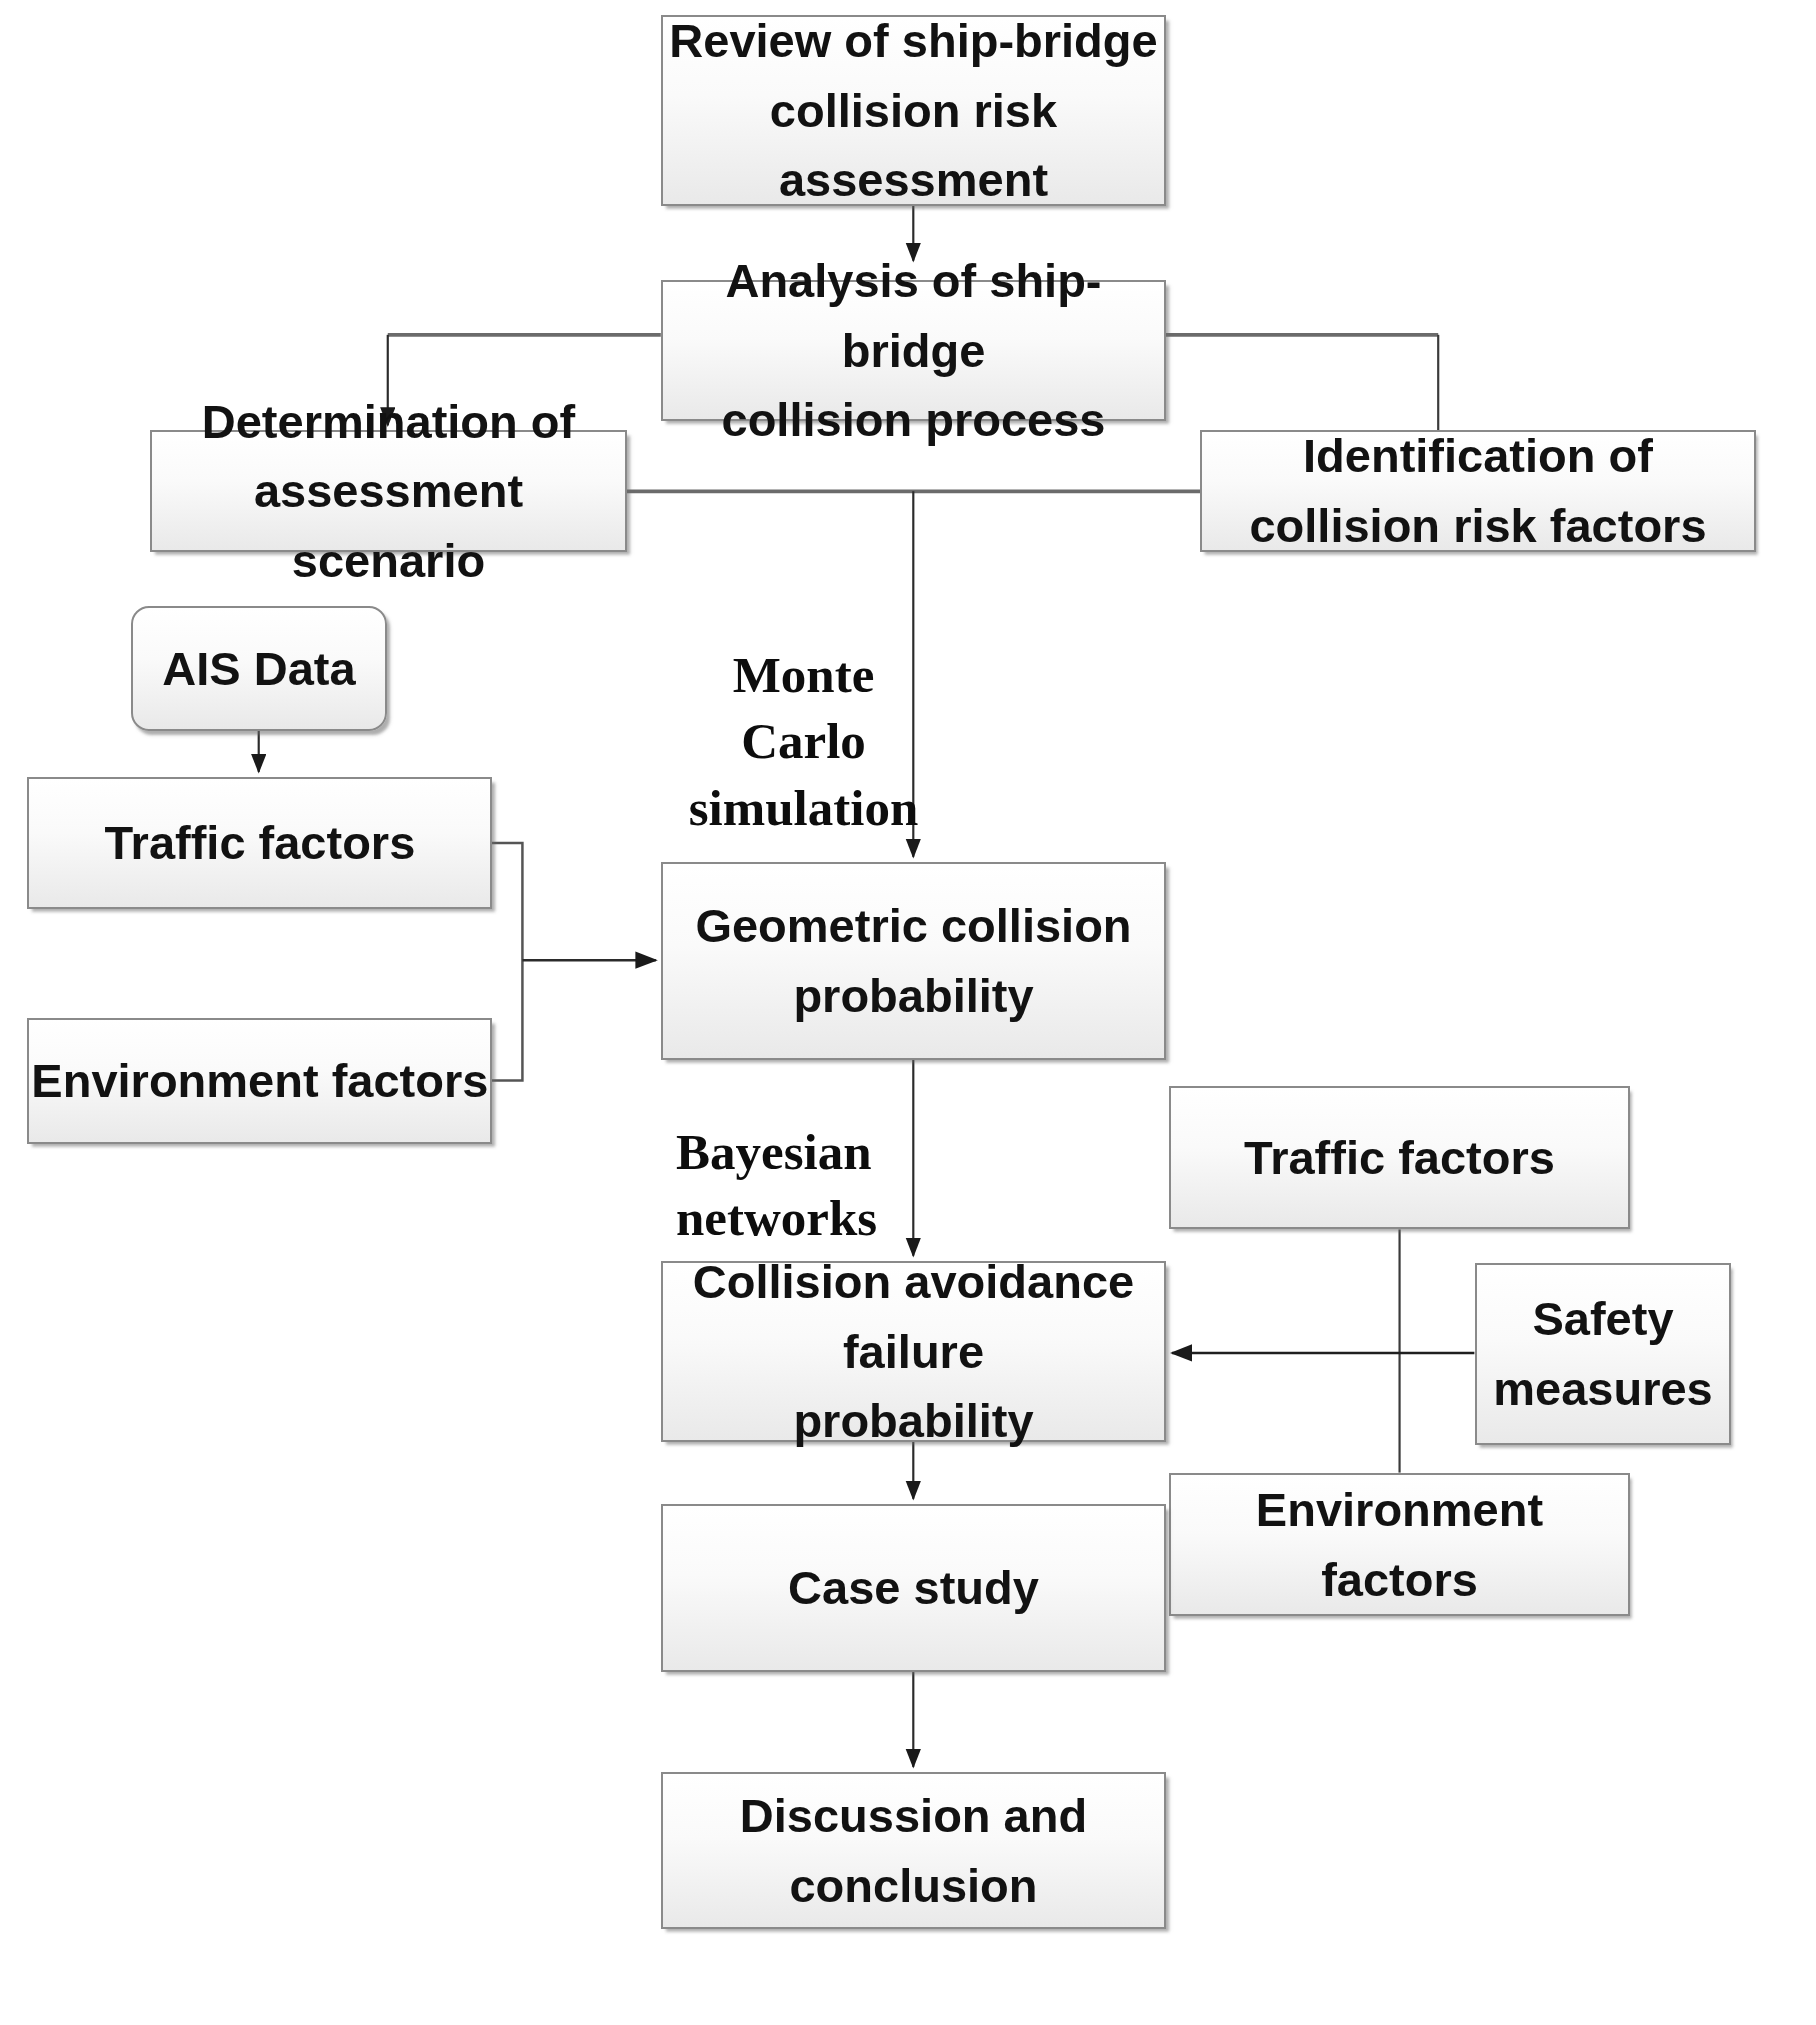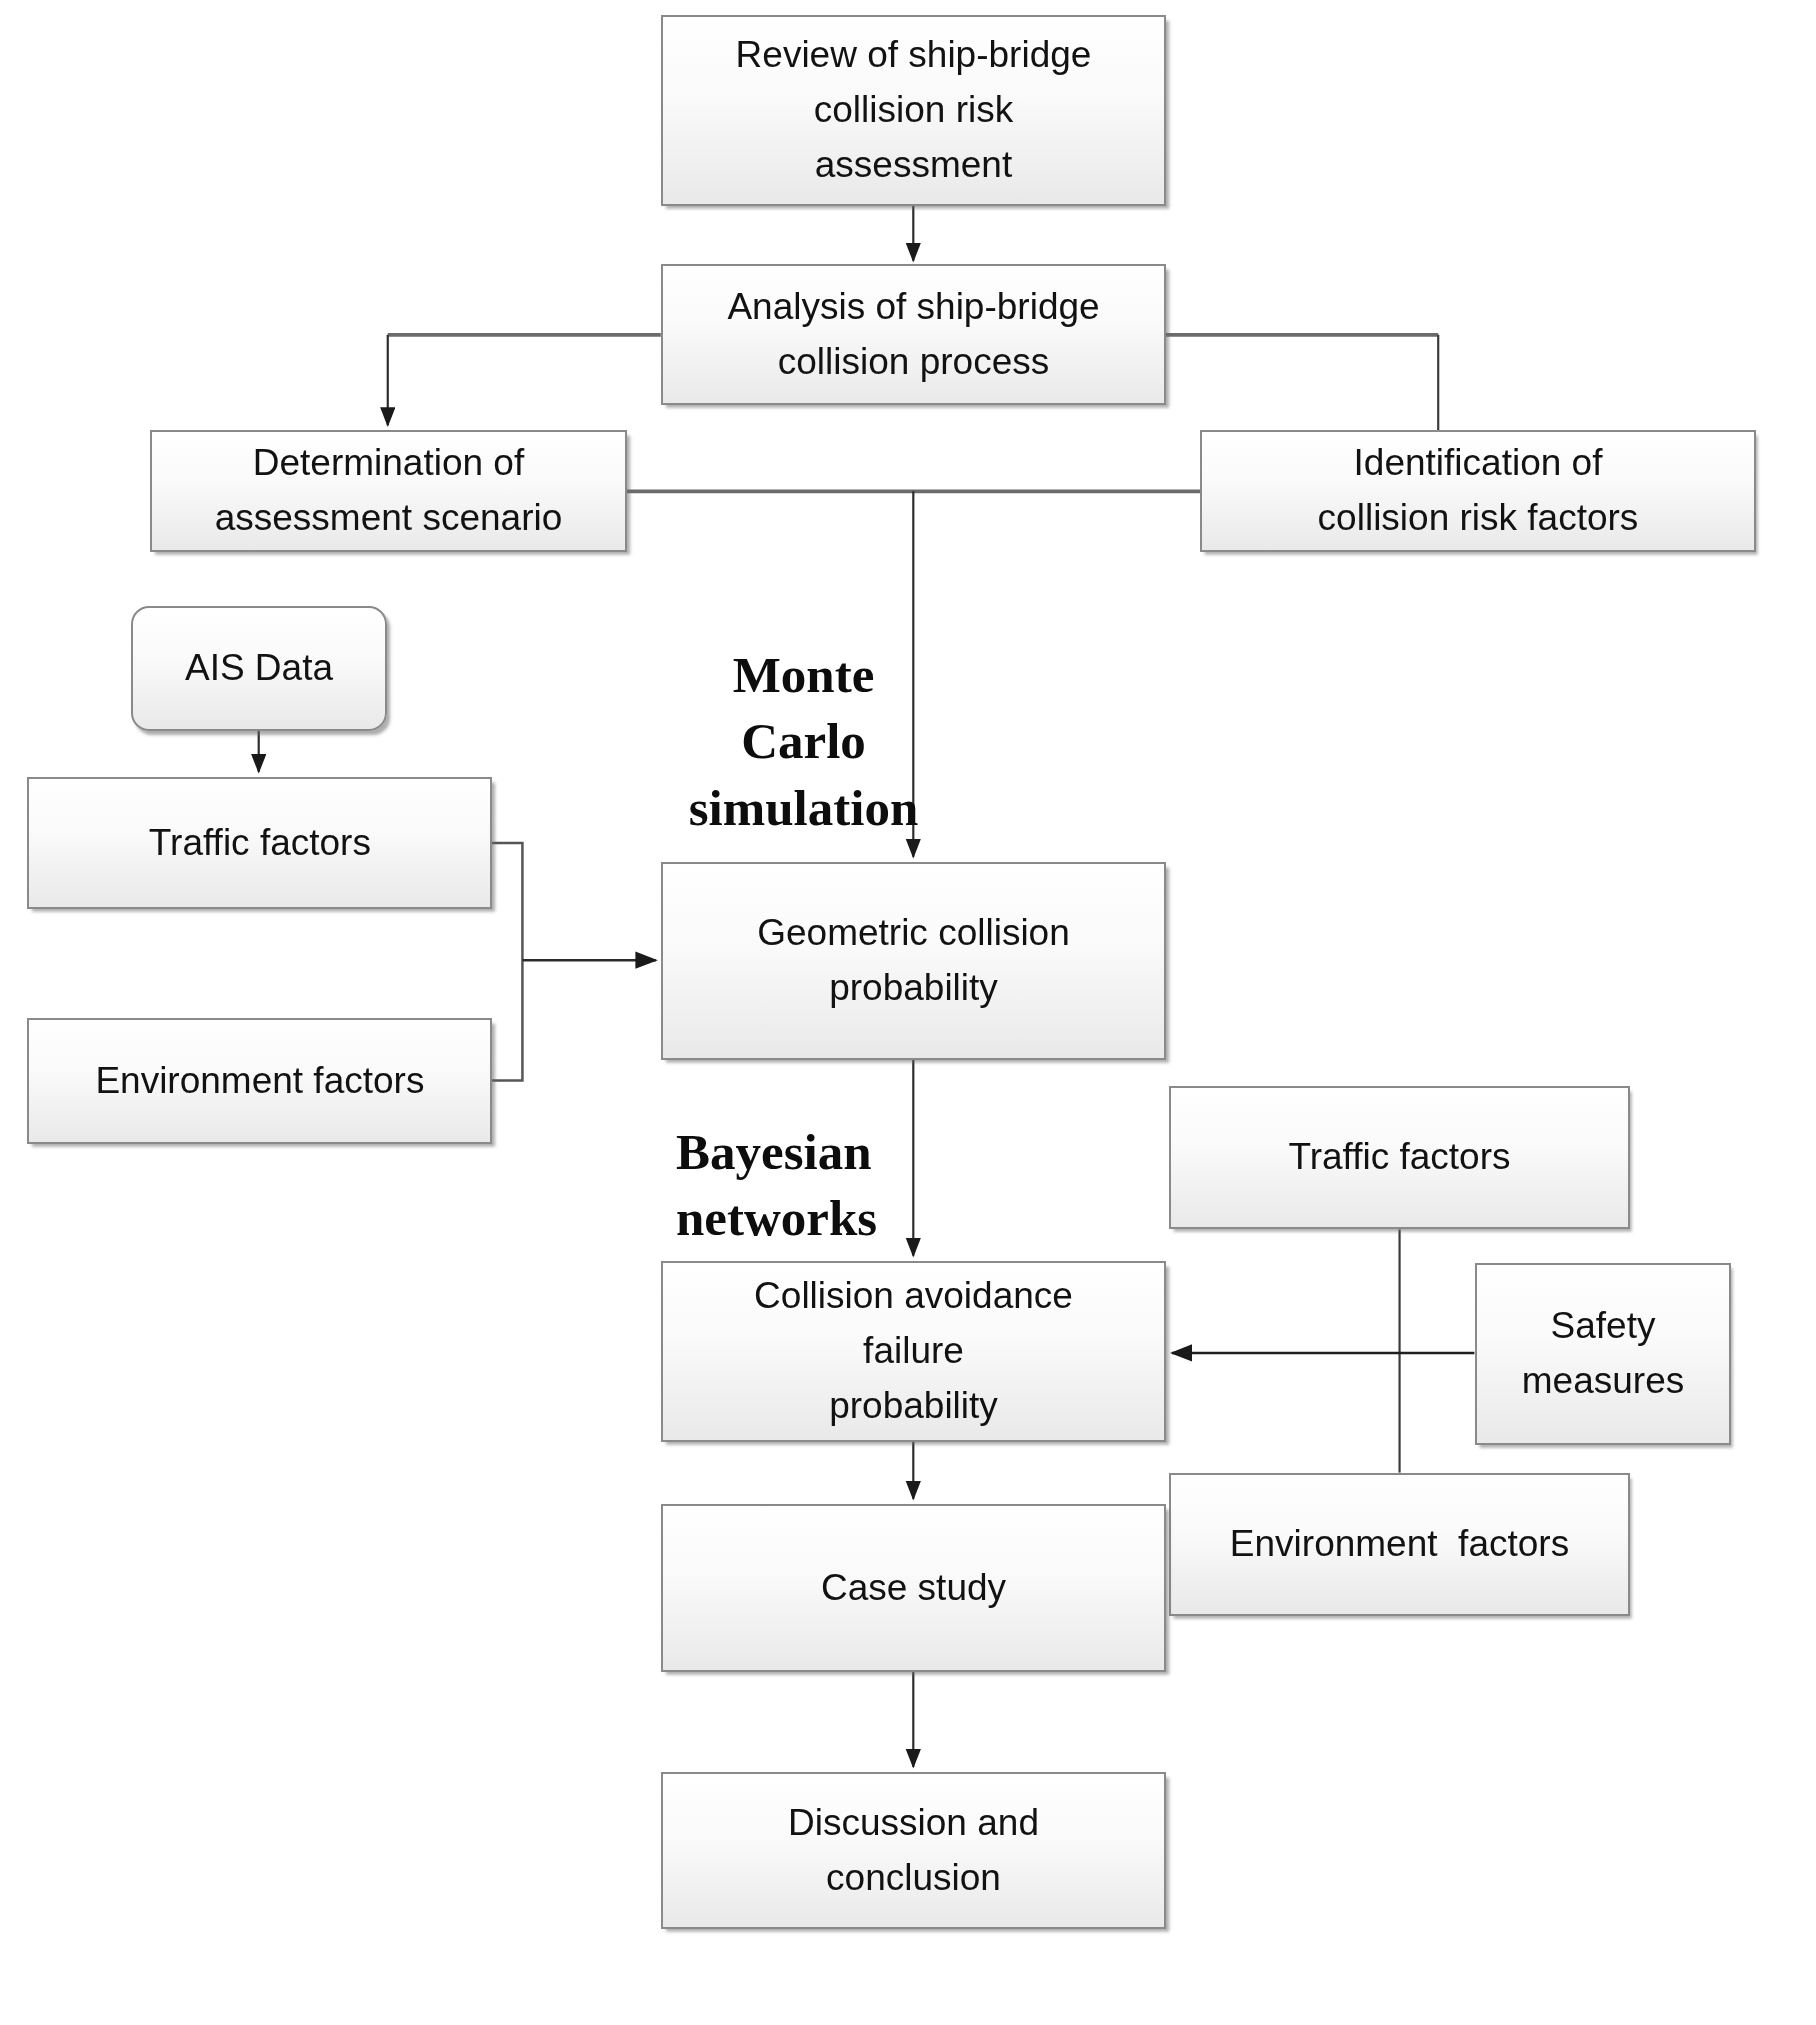--- a/index.html
+++ b/index.html
@@ -16,39 +16,39 @@
     position: absolute;
     display: flex;
     align-items: center;
     justify-content: center;
     text-align: center;
     box-sizing: border-box;
     background: linear-gradient(180deg, #ffffff 0%, #fafafa 42%, #e9e9e9 100%);
     border: 2.5px solid #8a8a8a;
     box-shadow: 3.7px 4.4px 3.1px -1.2px rgba(105,105,105,0.55);
     color: #121212;
-    font-weight: normal;
-    font-size: 37px;
+    font-weight: bold;
+    font-size: 47px;
     line-height: 1.48;
     white-space: pre-wrap;
   }
   .edge-label {
     position: absolute;
     color: #0d0d0d;
     font-family: "Liberation Serif", serif;
     font-weight: bold;
     font-size: 51px;
     line-height: 1.3;
     white-space: pre-wrap;
   }
   .edge-label.centered { text-align: center; margin-left: 21px; }
 
   
   #box-review        { left: 661px; top: 15px;   width: 505px; height: 191px; }
-  #box-analysis      { left: 661px; top: 264px;  width: 505px; height: 141px; }
+  #box-analysis      { left: 661px; top: 280px;  width: 505px; height: 141px; }
   #box-determination { left: 150px;  top: 430px;  width: 477px; height: 122px; }
   #box-identification{ left: 1200px; top: 430px;  width: 556px; height: 122px; }
   #box-ais           { left: 131px;  top: 606px;  width: 256px; height: 125px; border-radius: 18px; }
   #box-traffic-left  { left: 27.4px;   top: 777px; width: 465px; height: 132px; }
   #box-env-left      { left: 27.4px;   top: 1018px; width: 465px; height: 126px; }
   #box-geometric     { left: 661px; top: 862px; width: 505px; height: 198px; }
   #box-traffic-right { left: 1169px; top: 1086px; width: 461px; height: 143px; }
   #box-safety        { left: 1475px; top: 1263px; width: 256px; height: 182px; }
   #box-collision     { left: 661px; top: 1261px; width: 505px; height: 181px; }
   #box-env-right     { left: 1169px; top: 1473px; width: 461px; height: 143px; }

